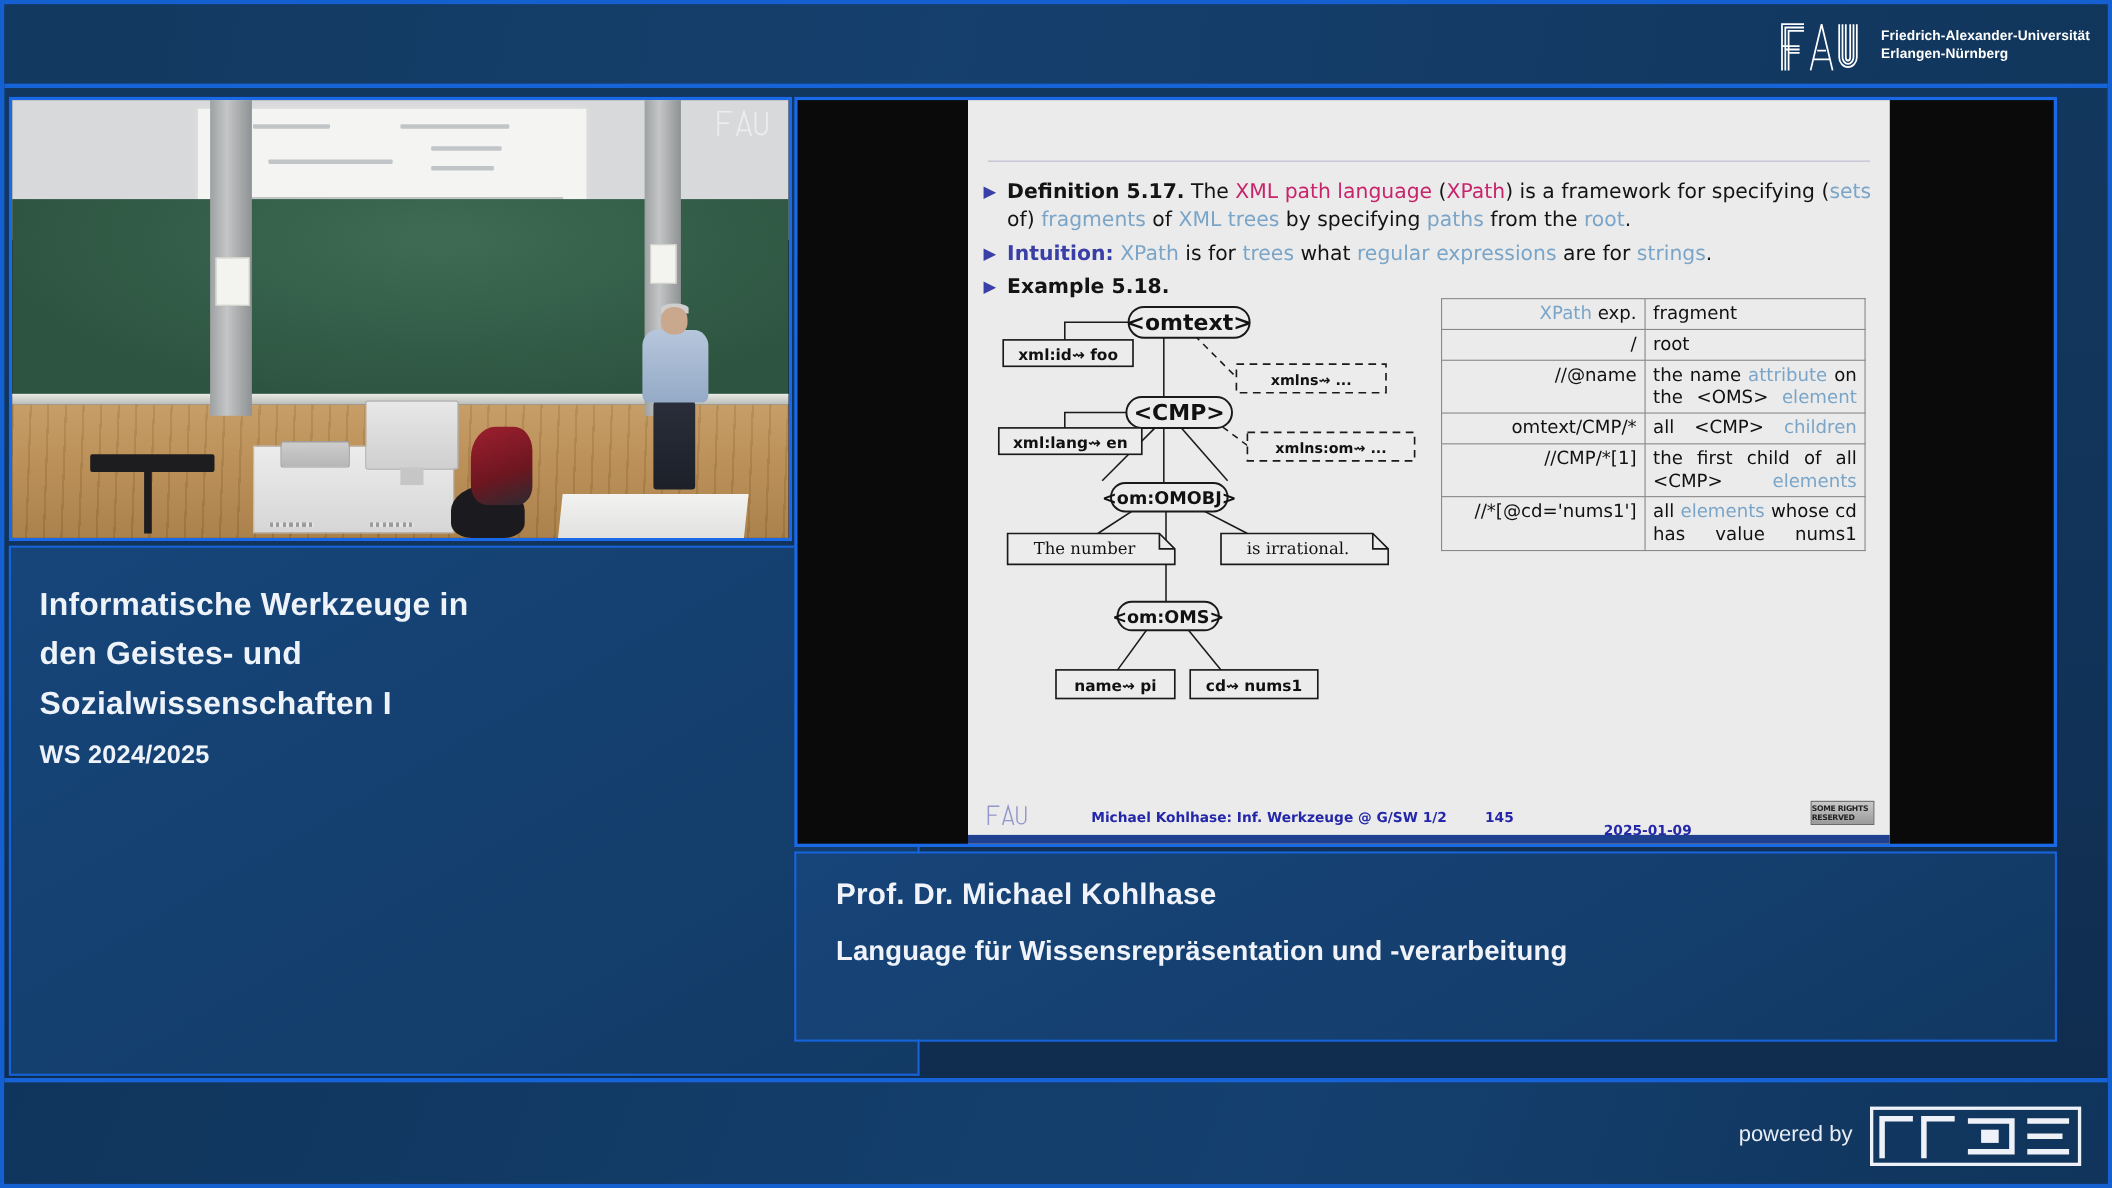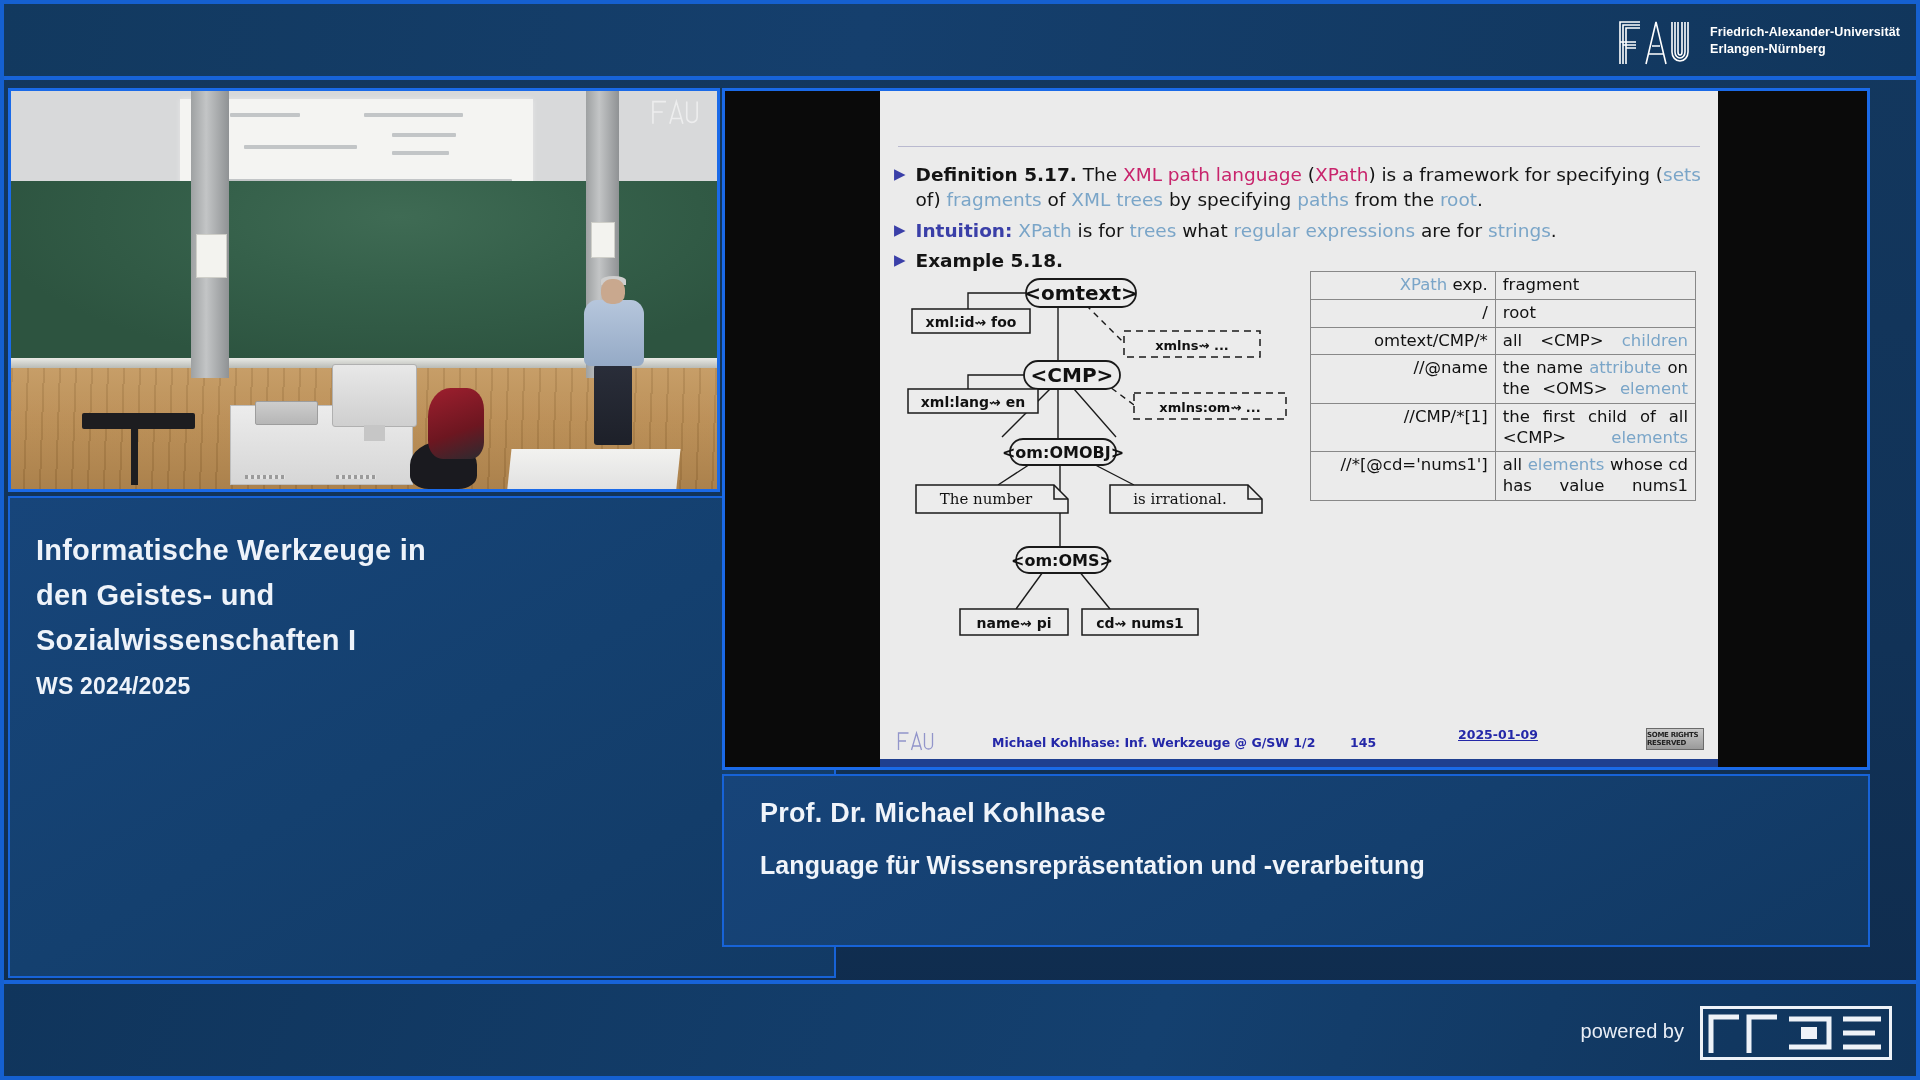--- a/index.html
+++ b/index.html
@@ -108,21 +108,21 @@
   .xp-table td.c1 { width:48%;text-align:right; }
   .xp-table td.c2 { text-align:justify; text-align-last:justify; }
   .xp-table .blu { color:#7aa5c8; }
 
   
   .slide-footer { position:absolute; left:0; bottom:10px; width:838px; height:30px;
                   color:#2428a8; font-size:12.5px; font-weight:bold; font-family:"DejaVu Sans", sans-serif; }
   .sf-fau { position:absolute; left:14px; top:4px; opacity:.55; }
   .sf-cite { position:absolute; left:112px; top:8px; }
   .sf-page { position:absolute; left:470px; top:8px; }
-  .sf-date { position:absolute; left:578px; top:0;text-decoration:underline; }
+  .sf-date { position:absolute; left:578px; top:20px; }
   .sf-cc { position:absolute; right:14px; top:1px; width:58px; height:22px;
            background:linear-gradient(180deg,#c8c8c8,#9a9a9a); border:1px solid #6a6a6a;
            display:flex; align-items:center; justify-content:flex-start; }
   .sf-cc span { font-size:7px; color:#222; letter-spacing:-.3px; }
   .slide-botbar { position:absolute; left:0; bottom:0; width:838px; height:8px; background:#1f3f8f; }
 
   
   .speaker-box { position:absolute; left:722px; top:774px; width:1148px; height:173px;
                  background:linear-gradient(150deg,#174479 0%,#143f6e 55%,#113862 100%);
                  border:2px solid #1763d8; padding:22px 0 0 36px; }
@@ -309,26 +309,26 @@
         <tbody>
             <tr>
           <td class="c1"><span class="blu">XPath</span> exp.</td>
           <td>fragment</td>
         </tr>
         <tr>
           <td class="c1">/</td>
           <td>root</td>
         </tr>
         <tr>
+          <td class="c1">//@name</td>
+          <td class="c2">the name <span class="blu">attribute</span> on the &lt;OMS&gt; <span class="blu">element</span></td>
+        </tr>
+        <tr>
           <td class="c1">omtext/CMP/*</td>
           <td class="c2">all &lt;CMP&gt; <span class="blu">children</span></td>
-        </tr>
-        <tr>
-          <td class="c1">//@name</td>
-          <td class="c2">the name <span class="blu">attribute</span> on the &lt;OMS&gt; <span class="blu">element</span></td>
         </tr>
         <tr>
           <td class="c1">//CMP/*[1]</td>
           <td class="c2">the first child of all &lt;CMP&gt; <span class="blu">elements</span></td>
         </tr>
         <tr>
           <td class="c1">//*[@cd='nums1']</td>
           <td class="c2">all <span class="blu">elements</span> whose cd has value nums1</td>
         </tr>
       </tbody>

